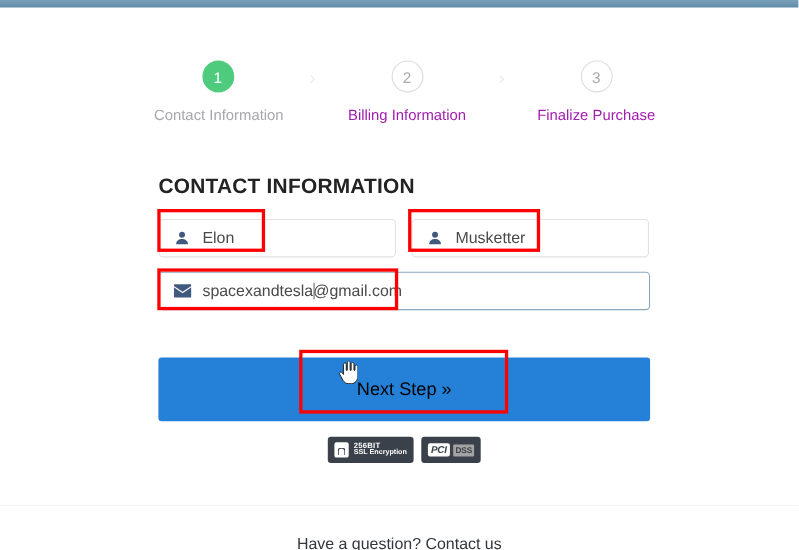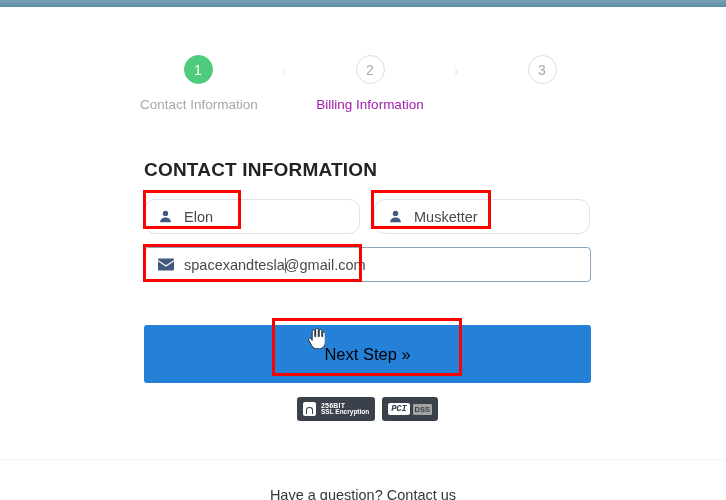--- a/index.html
+++ b/index.html
@@ -117,21 +117,21 @@
     position: relative;
     height: 35px;
     box-sizing: border-box;
     border: 1px solid #e2e2e6;
     border-radius: 4px;
     background: #ffffff;
     display: flex;
     align-items: center;
     padding-left: 12px;
   }
-  .field.half { width: 216px; border-radius: 11px; }
+  .field.half { width: 216px; }
   .field.full { width: 447px; }
   .field.focused {
     border: 1px solid #8ba6bd;
   }
   .field-icon {
     width: 17px;
     height: 17px;
     margin-right: 10px;
     flex: 0 0 auto;
     display: flex;
@@ -222,21 +222,20 @@
   .badge-txt .l2 { font-size: 6.5px; font-weight: bold; display: block; }
   .pci-mark {
     background: #ffffff;
     color: #3a414a;
     font-size: 9px;
     font-weight: bold;
     font-style: italic;
     padding: 1px 3px;
     border-radius: 2px;
     letter-spacing: -0.3px;
-    font-family: Liberation Mono, monospace;
   }
   .dss-mark {
     background: #a3a3a3;
     color: #3a414a;
     font-size: 7.5px;
     font-weight: bold;
     padding: 1px 2px;
     border-radius: 1px;
     margin-left: 3px;
   }
@@ -300,20 +299,21 @@
 
     <div class="step inactive">
       <div class="step-circle">2</div>
       <div class="step-label">Billing Information</div>
     </div>
 
     <div class="step-sep">›</div>
 
     <div class="step inactive">
       <div class="step-circle">3</div>
+      <div class="step-label">Finalize Purchase</div>
     </div>
 
   </div>
 
   <div class="section-title">CONTACT INFORMATION</div>
 
   <div class="form-area">
 
     <div class="row">
 

